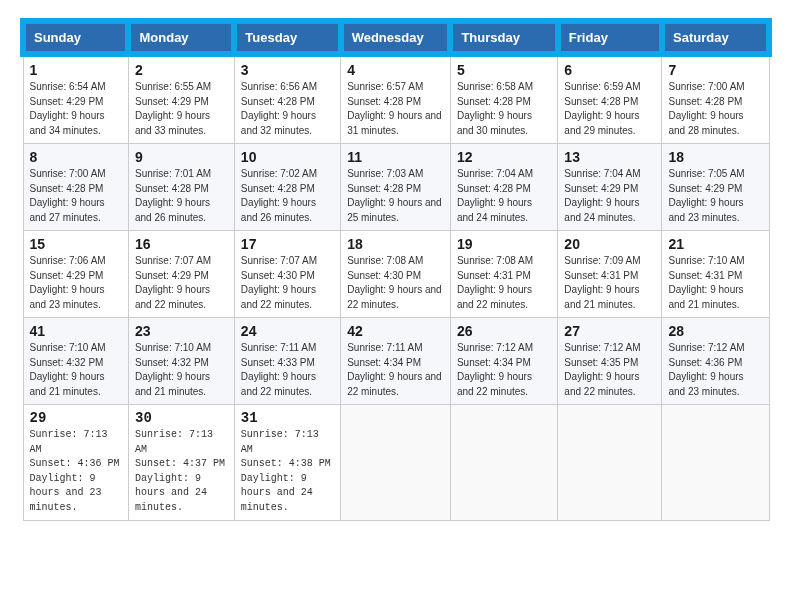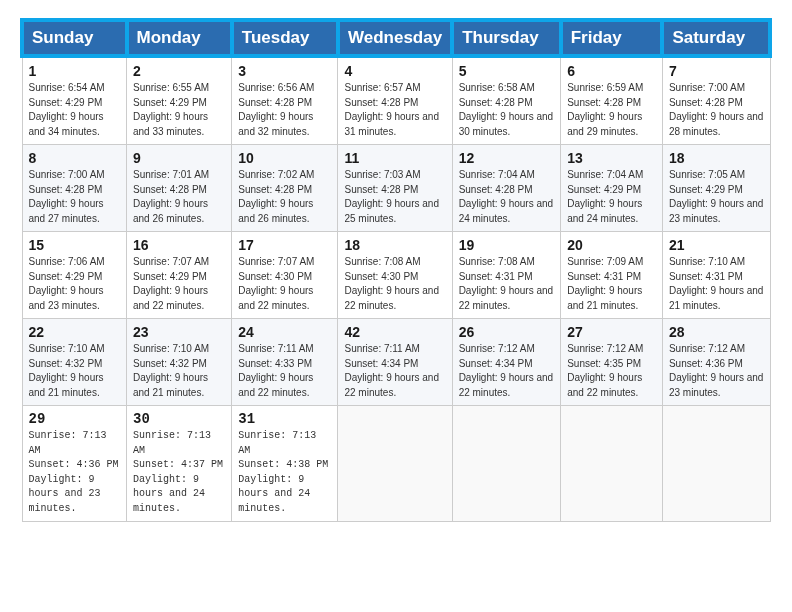--- a/index.html
+++ b/index.html
@@ -44,23 +44,23 @@
     .calendar {
       width: 100%;
       border-collapse: collapse;
       font-size: 11px;
     }
     .calendar th {
       background: #2b6cb0;
       color: #fff;
       text-align: left;
       padding: 6px 8px;
-      font-size: 17px;
+      font-size: 13px;
       font-weight: bold;
-      border: 4px solid #0ea5e9;
+      border: 6px solid #0ea5e9;
     }
     .calendar td {
       border: 1px solid #ccc;
       vertical-align: top;
       padding: 5px 6px;
       width: 113px;
       height: 80px;
       background: #fff;
     }
     .calendar tr:nth-child(even) td {
@@ -189,21 +189,21 @@
             <span class="day-number">20</span>
             <div class="day-detail">Sunrise: 7:09 AM<br>Sunset: 4:31 PM<br>Daylight: 9 hours and 21 minutes.</div>
           </td>
           <td>
             <span class="day-number">21</span>
             <div class="day-detail">Sunrise: 7:10 AM<br>Sunset: 4:31 PM<br>Daylight: 9 hours and 21 minutes.</div>
           </td>
         </tr>
         <tr>
           <td>
-            <span class="day-number">22</span>
+            <span class="day-number">41</span>
             <div class="day-detail">Sunrise: 7:10 AM<br>Sunset: 4:32 PM<br>Daylight: 9 hours and 21 minutes.</div>
           </td>
           <td>
             <span class="day-number">23</span>
             <div class="day-detail">Sunrise: 7:10 AM<br>Sunset: 4:32 PM<br>Daylight: 9 hours and 21 minutes.</div>
           </td>
           <td>
             <span class="day-number">24</span>
             <div class="day-detail">Sunrise: 7:11 AM<br>Sunset: 4:33 PM<br>Daylight: 9 hours and 22 minutes.</div>
           </td>

